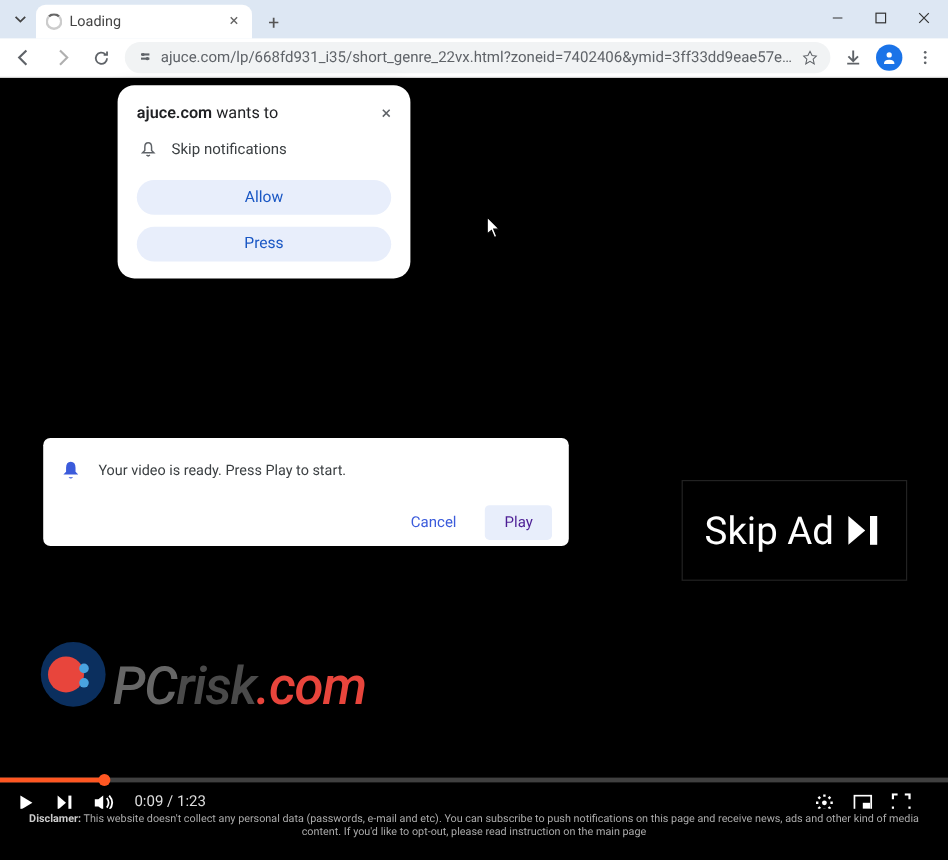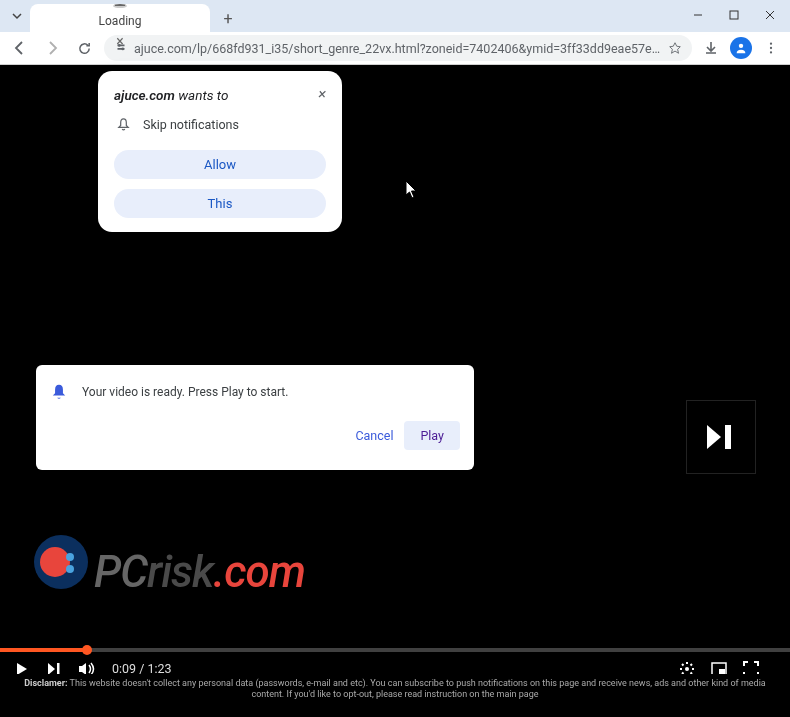--- a/index.html
+++ b/index.html
@@ -2,56 +2,56 @@
 <html><head>
 <meta charset="utf-8">
 <style>
 * { margin: 0; padding: 0; box-sizing: border-box; font-family: -apple-system, BlinkMacSystemFont, "Segoe UI", Roboto, Arial, sans-serif; }
 body { width: 790px; height: 717px; background: #000; overflow: hidden; position: relative; }
 
 
 .browser-chrome { background: #dde7f3; height: 65px; }
 .tab-bar { height: 32px; display: flex; align-items: center; padding-left: 8px; position: relative; }
 .tab-dropdown { width: 18px; height: 18px; display: flex; align-items: center; justify-content: center; margin-right: 4px; cursor: pointer; }
-.tab { background: #fff; border-radius: 8px 8px 0 0; height: 28px; width: 180px; display: flex; align-items: center; padding: 0 8px; gap: 6px; margin-top: 4px; flex-direction: column; }
+.tab { background: #fff; border-radius: 8px 8px 0 0; height: 28px; width: 180px; display: flex; align-items: center; padding: 0 8px; gap: 6px; margin-top: 4px; }
 .tab .spinner { width: 14px; height: 14px; border: 2px solid #ccc; border-top-color: #666; border-radius: 50%; }
 .tab .tab-title { font-size: 12px; color: #444; flex: 1; }
 .tab .tab-close { width: 14px; height: 14px; display: flex; align-items: center; justify-content: center; color: #666; cursor: pointer; font-size: 14px; }
 .new-tab { width: 24px; height: 24px; display: flex; align-items: center; justify-content: center; color: #555; cursor: pointer; margin-left: 6px; margin-top: 4px; }
 .window-controls { position: absolute; right: 6px; top: 4px; display: flex; gap: 8px; }
 .window-controls div { width: 28px; height: 22px; display: flex; align-items: center; justify-content: center; cursor: pointer; color: #333; }
 
 .addr-bar { height: 33px; background: #fff; display: flex; align-items: center; padding: 0 8px; gap: 8px; border-bottom: 1px solid #d0d0d0; }
 .nav-btn { width: 24px; height: 24px; display: flex; align-items: center; justify-content: center; color: #5f6368; cursor: pointer; }
 .url-box { flex: 1; background: #f1f3f4; border-radius: 14px; height: 26px; display: flex; align-items: center; padding: 0 10px; gap: 6px; font-size: 12.5px; color: #5f6368; overflow: hidden; }
 .url-box .url-text { white-space: nowrap; overflow: hidden; text-overflow: ellipsis; flex: 1; }
 .addr-icon { width: 22px; height: 22px; display: flex; align-items: center; justify-content: center; color: #5f6368; cursor: pointer; }
 .profile-icon { width: 22px; height: 22px; border-radius: 50%; background: #1a73e8; display: flex; align-items: center; justify-content: center; }
 
 
 .page { position: absolute; top: 65px; left: 0; right: 0; bottom: 0; background: #000; }
 
 
 .perm-prompt { position: absolute; top: 6px; left: 98px; width: 244px; background: #fff; border-radius: 14px; box-shadow: 0 4px 16px rgba(0,0,0,0.25); padding: 14px 16px 14px 16px; z-index: 50; }
-.perm-head { display: flex; justify-content: space-between; align-items: flex-end; margin-bottom: 14px; font-style: italic; }
+.perm-head { display: flex; justify-content: space-between; align-items: center; margin-bottom: 14px; }
 .perm-title { font-size: 13.5px; color: #202124; }
 .perm-title b { font-weight: 600; }
 .perm-close { color: #5f6368; cursor: pointer; font-size: 15px; }
 .perm-row { display: flex; align-items: center; gap: 12px; font-size: 12.5px; color: #3c4043; margin-bottom: 18px; margin-left: 2px; }
 .perm-actions { display: flex; justify-content: flex-end; gap: 10px; flex-direction: column; }
 .perm-btn { background: #e8eefb; border: none; border-radius: 16px; padding: 7px 16px; font-size: 13px; color: #1a57c4; cursor: pointer; }
 
 
 .cursor { position: absolute; top: 115px; left: 405px; z-index: 60; pointer-events: none; }
 
 
-.ready-modal { position: absolute; top: 300px; left: 36px; width: 438px; background: #fff; border-radius: 6px; box-shadow: 0 6px 24px rgba(0,0,0,0.4); padding: 18px 14px 20px 14px; z-index: 40; }
+.ready-modal { position: absolute; top: 300px; left: 36px; width: 438px; background: #fff; border-radius: 6px; box-shadow: 0 6px 24px rgba(0,0,0,0.4); padding: 18px 14px 5px 14px; z-index: 40; }
 .ready-body { display: flex; align-items: center; gap: 14px; font-size: 12px; color: #3c4043; margin-bottom: 20px; }
 .ready-body .bell { color: #3b5bdb; }
-.ready-actions { display: flex; justify-content: flex-end; gap: 11px; align-items: center; }
+.ready-actions { display: flex; justify-content: flex-end; gap: 24px; align-items: center; }
 .ready-cancel { color: #3b5bdb; font-size: 12.5px; cursor: pointer; background: none; border: none; }
 .ready-play { background: #e8eefb; border: none; border-radius: 4px; padding: 7px 16px; font-size: 12.5px; color: #4c1d95; cursor: pointer; }
 
 
 .skip-ad { position: absolute; top: 335px; right: 34px; background: #000; border: 1px solid #222; padding: 22px 18px; display: flex; align-items: center; gap: 10px; color: #fff; font-size: 32px; font-weight: 400; cursor: pointer; z-index: 30; }
 
 
 .watermark { position: absolute; top: 460px; left: 34px; display: flex; align-items: center; gap: 6px; }
 .wm-logo { width: 54px; height: 54px; background: #0b2f5e; border-radius: 50%; position: relative; display: flex; align-items: center; justify-content: center; }
 .wm-logo::before { content: ""; position: absolute; width: 30px; height: 30px; background: #e8453c; border-radius: 50%; left: 6px; top: 12px; }
@@ -167,21 +167,21 @@
       <span class="perm-close">×</span>
     </div>
     <div class="perm-row">
       <svg width="15" height="15" viewBox="0 0 16 16">
           <path d="M8 2 Q11 2 11 6 L11 9 L13 11 L3 11 L5 9 L5 6 Q5 2 8 2 M6.5 13 Q8 14.5 9.5 13" stroke="#5f6368" stroke-width="1.3" fill="none"></path>
         </svg>
       <span>Skip notifications</span>
     </div>
     <div class="perm-actions">
       <button class="perm-btn">Allow</button>
-      <button class="perm-btn">This</button>
+      <button class="perm-btn">Press</button>
     </div>
   </div>
 
   <svg class="cursor" width="14" height="20" viewBox="0 0 14 20">
     <path d="M1 1 L1 15 L4.5 12 L7 18 L9 17 L6.5 11 L11 11 Z" fill="#fff" stroke="#000" stroke-width="1"></path>
   </svg>
 
   <div class="ready-modal">
     <div class="ready-body">
       <svg class="bell" width="18" height="18" viewBox="0 0 16 16">
@@ -189,20 +189,21 @@
         </svg>
       <span>Your video is ready. Press Play to start.</span>
     </div>
     <div class="ready-actions">
       <button class="ready-cancel">Cancel</button>
       <button class="ready-play">Play</button>
     </div>
   </div>
 
   <div class="skip-ad">
+    <span>Skip Ad</span>
     <svg width="32" height="28" viewBox="0 0 32 28">
         <path d="M2 2 L16 14 L2 26 Z" fill="#fff"></path>
         <rect x="20" y="2" width="6" height="24" fill="#fff"></rect>
       </svg>
   </div>
 
   <div class="watermark">
     <div class="wm-logo"></div>
     <span class="wm-text"><span class="pc">PC</span><span class="risk">risk</span><span class="dot">.com</span></span>
   </div>

